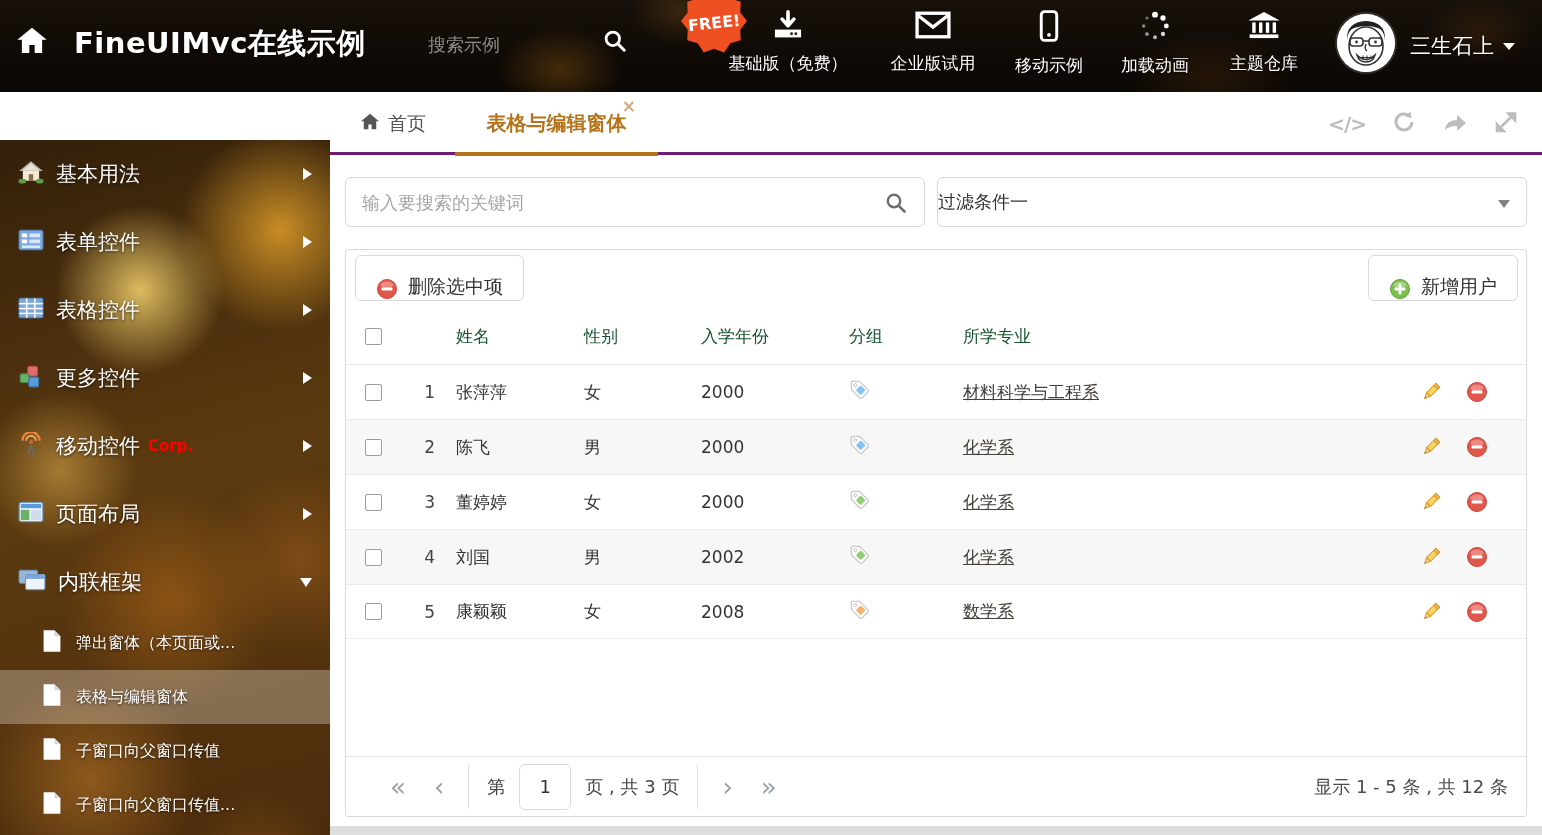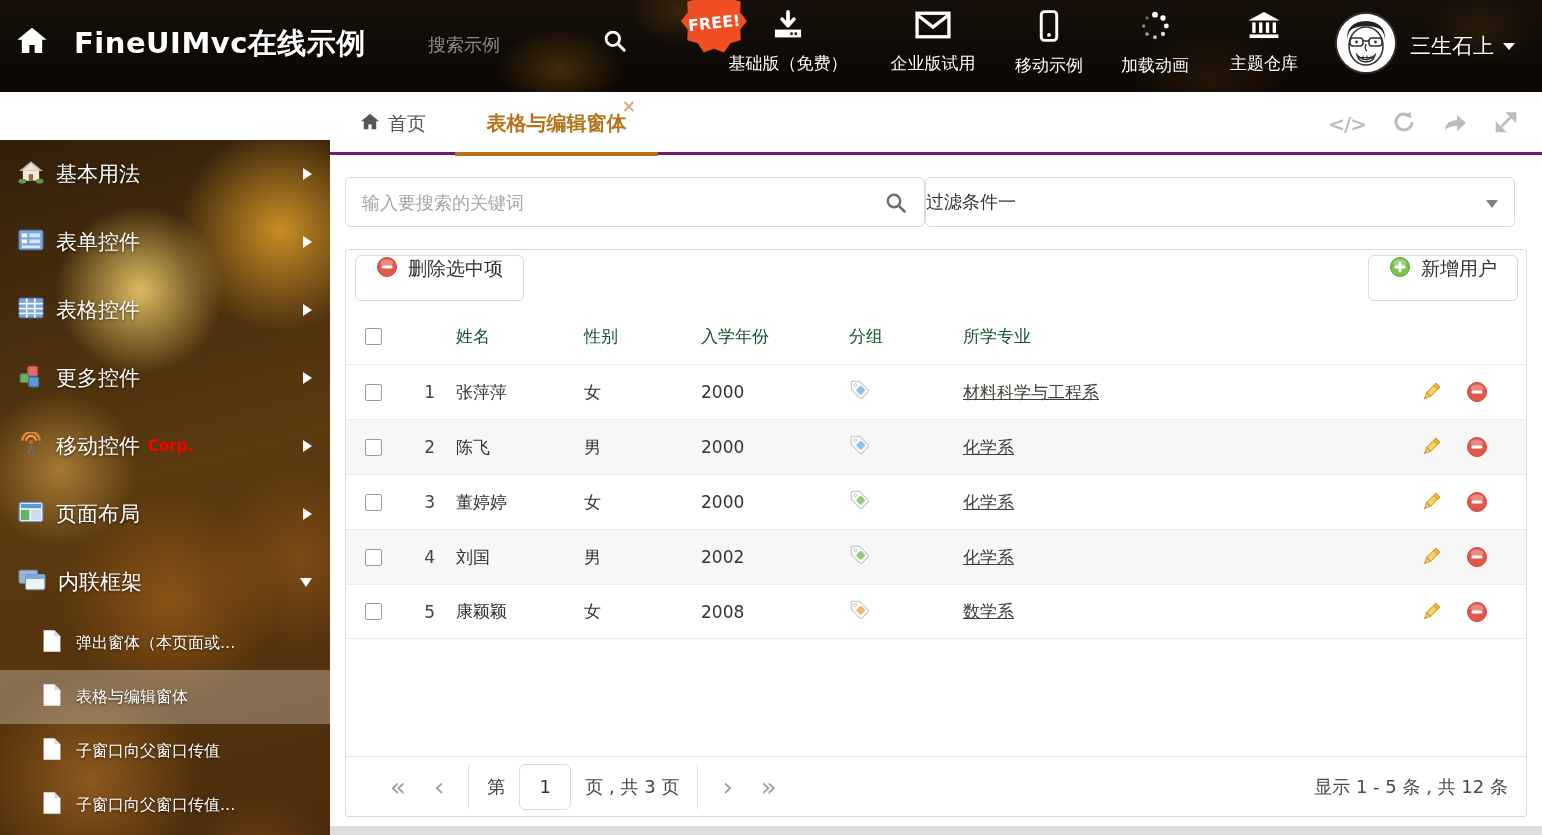--- a/index.html
+++ b/index.html
@@ -59,31 +59,31 @@
   .tab-home { position:absolute; left:30px; top:0; height:63px; display:flex; align-items:center; gap:8px; color:#555; font-size:19px; cursor:pointer; }
   .tab-active { position:absolute; left:125px; top:0; height:63px; width:203px; display:flex; align-items:center; justify-content:center; cursor:pointer; }
   .tab-active .t { color:#b5741c; font-size:20px; font-weight:bold; }
   .tab-active .underline { position:absolute; left:0; bottom:-1px; width:100%; height:4px; background:#b5741c; }
   .tab-close { position:absolute; right:22px; top:6px; color:#d6a877; font-size:17px; font-weight:bold; cursor:pointer; line-height:1; }
   .view-icons { position:absolute; right:24px; top:18px; display:flex; gap:26px; align-items:center; color:#bcbcbc; }
   .vi { cursor:pointer; }
   .vi-code { font-size:20px; font-weight:bold; letter-spacing:-1px; }
 
   .content { position:absolute; left:0; top:63px; width:1212px; height:680px; padding:22px 15px 0 15px; }
-  .filter-row { display:flex; }
+  .filter-row { display:flex; gap:12px; }
   .search-box { position:relative; width:580px; height:50px; border:1px solid #d9d9d9; border-radius:6px; background:#fff; }
   .search-box input { width:calc(100% - 60px); height:100%; border:none; outline:none; padding:0 0 0 16px; font-size:18px; color:#333; background:transparent; font-family:inherit; }
   .search-box input::placeholder { color:#a6a6a6; }
   .search-box .mag { position:absolute; right:16px; top:13px; cursor:pointer; }
   .select-box { position:relative; width:590px; height:50px; border:1px solid #d9d9d9; border-radius:6px; background:#fff; display:flex; align-items:center; padding-left:0; font-size:18px; color:#333; cursor:pointer; }
   .select-box .caret { position:absolute; right:16px; top:22px; width:0; height:0; border-top:8px solid #808080; border-left:6px solid transparent; border-right:6px solid transparent; }
 
   .panel { position:relative; margin-top:22px; width:1182px; height:568px; border:1px solid #d9d9d9; border-radius:3px; background:#fff; }
   .panel-toolbar { position:relative; height:58px; }
-  .btn { display:inline-flex; align-items:flex-start; gap:10px; height:46px; padding:0 20px; border:1px solid #d9d9d9; border-radius:6px; background:#fff; font-size:19px; color:#333; cursor:pointer; font-family:inherit; }
+  .btn { display:inline-flex; align-items:flex-end; gap:10px; height:46px; padding:0 20px; border:1px solid #d9d9d9; border-radius:6px; background:#fff; font-size:19px; color:#333; cursor:pointer; font-family:inherit; }
   .btn-delete { position:absolute; left:9px; top:5px; }
   .btn-add { position:absolute; right:8px; top:5px; }
 
   .tbl { position:absolute; left:0; top:58px; width:100%; }
   .trow { display:grid; grid-template-columns:55px 40px 130px 120px 150px 110px 1fr 117px; align-items:center; height:55px; border-top:1px solid #ececec; font-size:17px; color:#333; }
   .trow.thead { height:56px; color:#14532d; border-top:none; }
   .trow.stripe { background:#f7f7f7; }
   .trow:last-child { border-bottom:1px solid #ececec; }
   .c-check { display:flex; justify-content:center; }
   .checkbox { width:17px; height:17px; border:1.5px solid #9c9c9c; border-radius:2px; background:#fff; cursor:pointer; }

